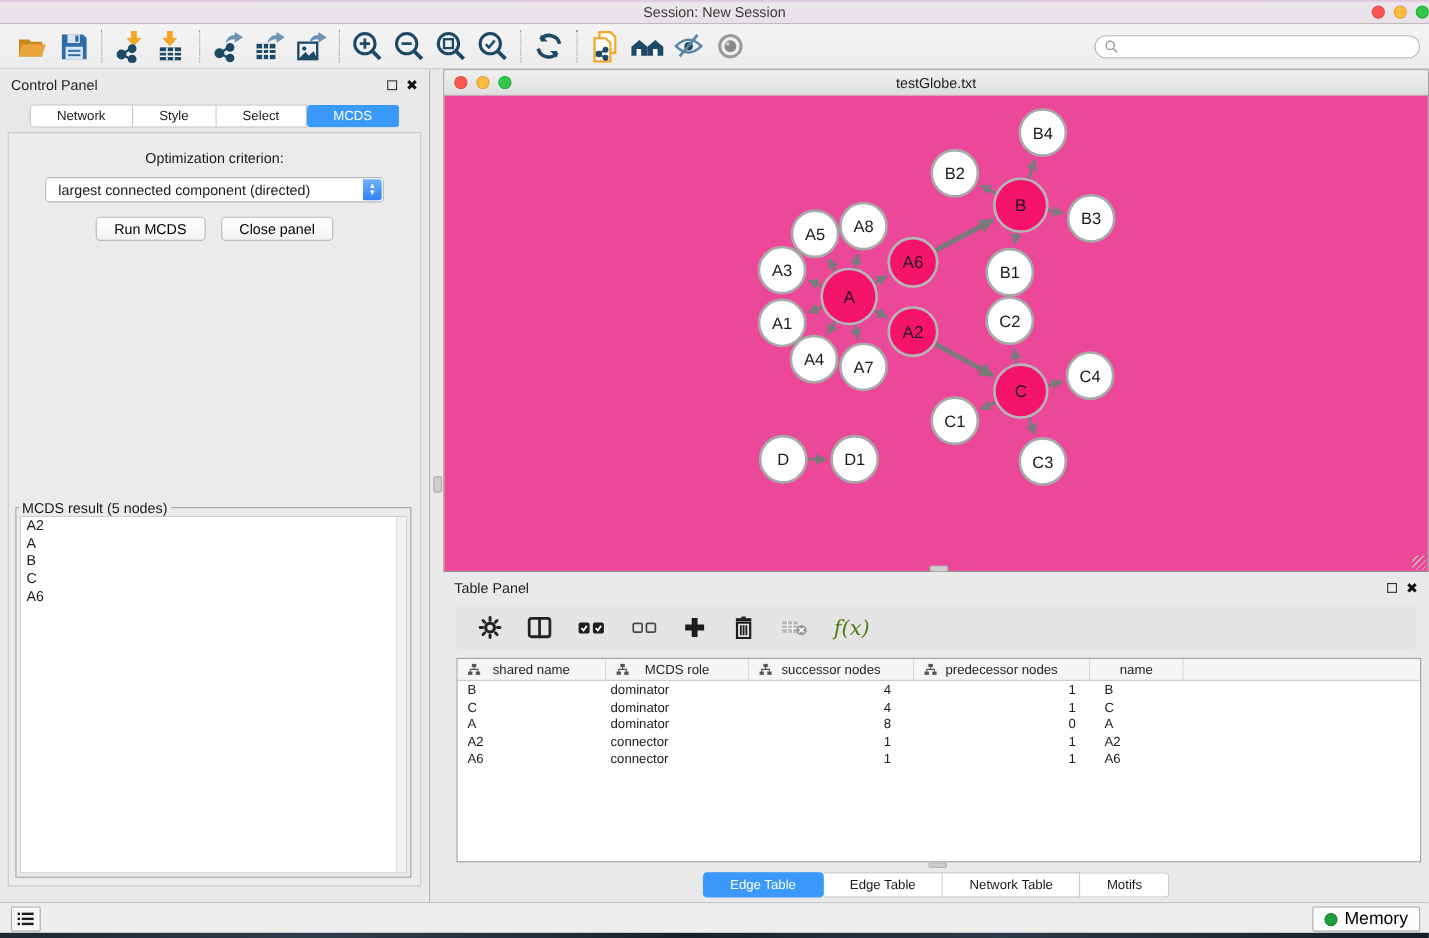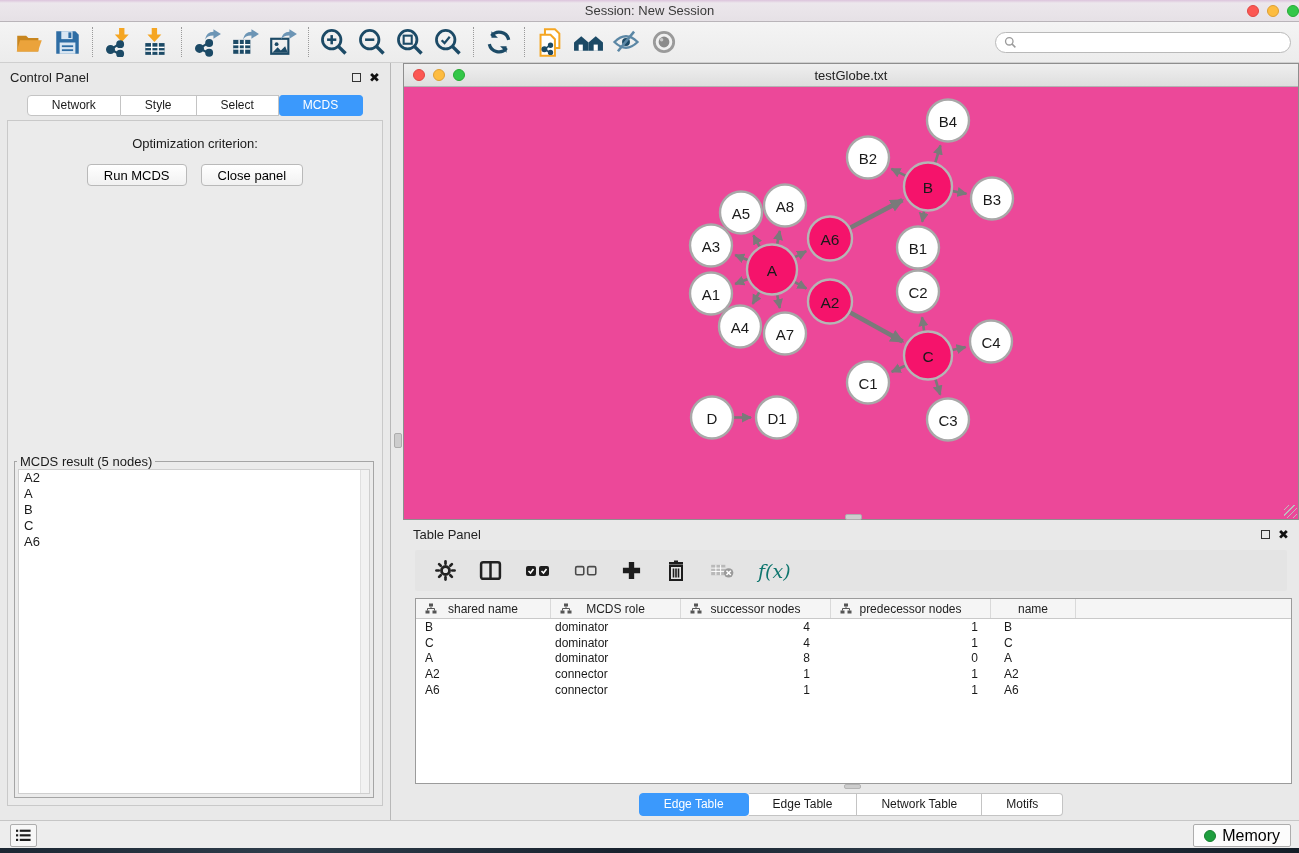--- a/index.html
+++ b/index.html
@@ -59,21 +59,21 @@
   #graph-svg { width:100%; height:100%; }
   .grip { position:absolute; right:1px; bottom:1px; width:13px; height:13px;
     background:repeating-linear-gradient(135deg,transparent 0 3px,#BDBDBD 3px 4px); }
   .vthumb { position:absolute; left:-10px; top:369px; width:8px; height:15px; background:#CDCDCD; border:1px solid #ADADAD; border-radius:2px; }
   .hthumb { position:absolute; left:441px; bottom:-1px; width:17px; height:6px; background:#CDCDCD; border:1px solid #ADADAD; border-radius:2px; }
 
   
   #table-panel { position:absolute; left:403px; top:520px; width:896px; height:300px; background:#E9E9E9; }
   #tp-toolbar { position:absolute; left:12px; right:12px; top:30px; height:41px; background:#E4E4E4; border-radius:2px; display:flex; align-items:center; gap:23px; padding-left:20px; }
   .tp-ic { display:flex; align-items:center; justify-content:center; background:transparent; border:none; cursor:pointer; }
-  .fx { font-family:"DejaVu Serif","Liberation Serif",serif; font-style:italic; font-size:19px; color:#0f766e; }
+  .fx { font-family:"DejaVu Serif","Liberation Serif",serif; font-style:italic; font-size:19px; color:#4d7c0f; }
   #node-table { position:absolute; left:12px; top:78px; width:877px; height:186px; background:#fff; border:1px solid #9B9B9B; overflow:hidden; }
   .thead { display:flex; height:20px; background:#F5F5F5; border-bottom:1px solid #C9C9C9; }
   .th { position:relative; display:flex; align-items:center; justify-content:center; font-size:12px; color:#222; border-right:1px solid #D9D9D9; }
   .th .shared-ic { position:absolute; left:9px; top:4px; }
   .c0{width:135px}.c1{width:130px}.c2{width:150px}.c3{width:160px}.c4{width:85px}
   .trow { display:flex; height:15.8px; align-items:center; font-size:12px; }
   .trow:first-of-type { margin-top:5px; }
   .td { overflow:hidden; white-space:nowrap; }
   .td.l8 { padding-left:9px; } .td.l4 { padding-left:4px; } .td.l12 { padding-left:13px; }
   .td.r { text-align:right; } .td.r20 { padding-right:21px; } .td.r12 { padding-right:13px; }
@@ -273,20 +273,27 @@
     </span>
   </div>
   <div class="seg">
     <div class="tab">Network</div>
     <div class="tab">Style</div>
     <div class="tab">Select</div>
     <div class="tab active">MCDS</div>
   </div>
   <div class="panel-body">
     <div class="opt-label">Optimization criterion:</div>
+    <div class="select">
+      <span>largest connected component (directed)</span>
+      <span class="spinner">
+          <span>▲</span>
+          <span>▼</span>
+        </span>
+    </div>
     <div class="btn-row">
       <button class="pbtn">Run MCDS</button>
       <button class="pbtn">Close panel</button>
     </div>
     <fieldset id="mcds-result">
       <legend>MCDS result (5 nodes)</legend>
       <div class="result-list">
         <div class="result-item">A2</div>
         <div class="result-item">A</div>
         <div class="result-item">B</div>

